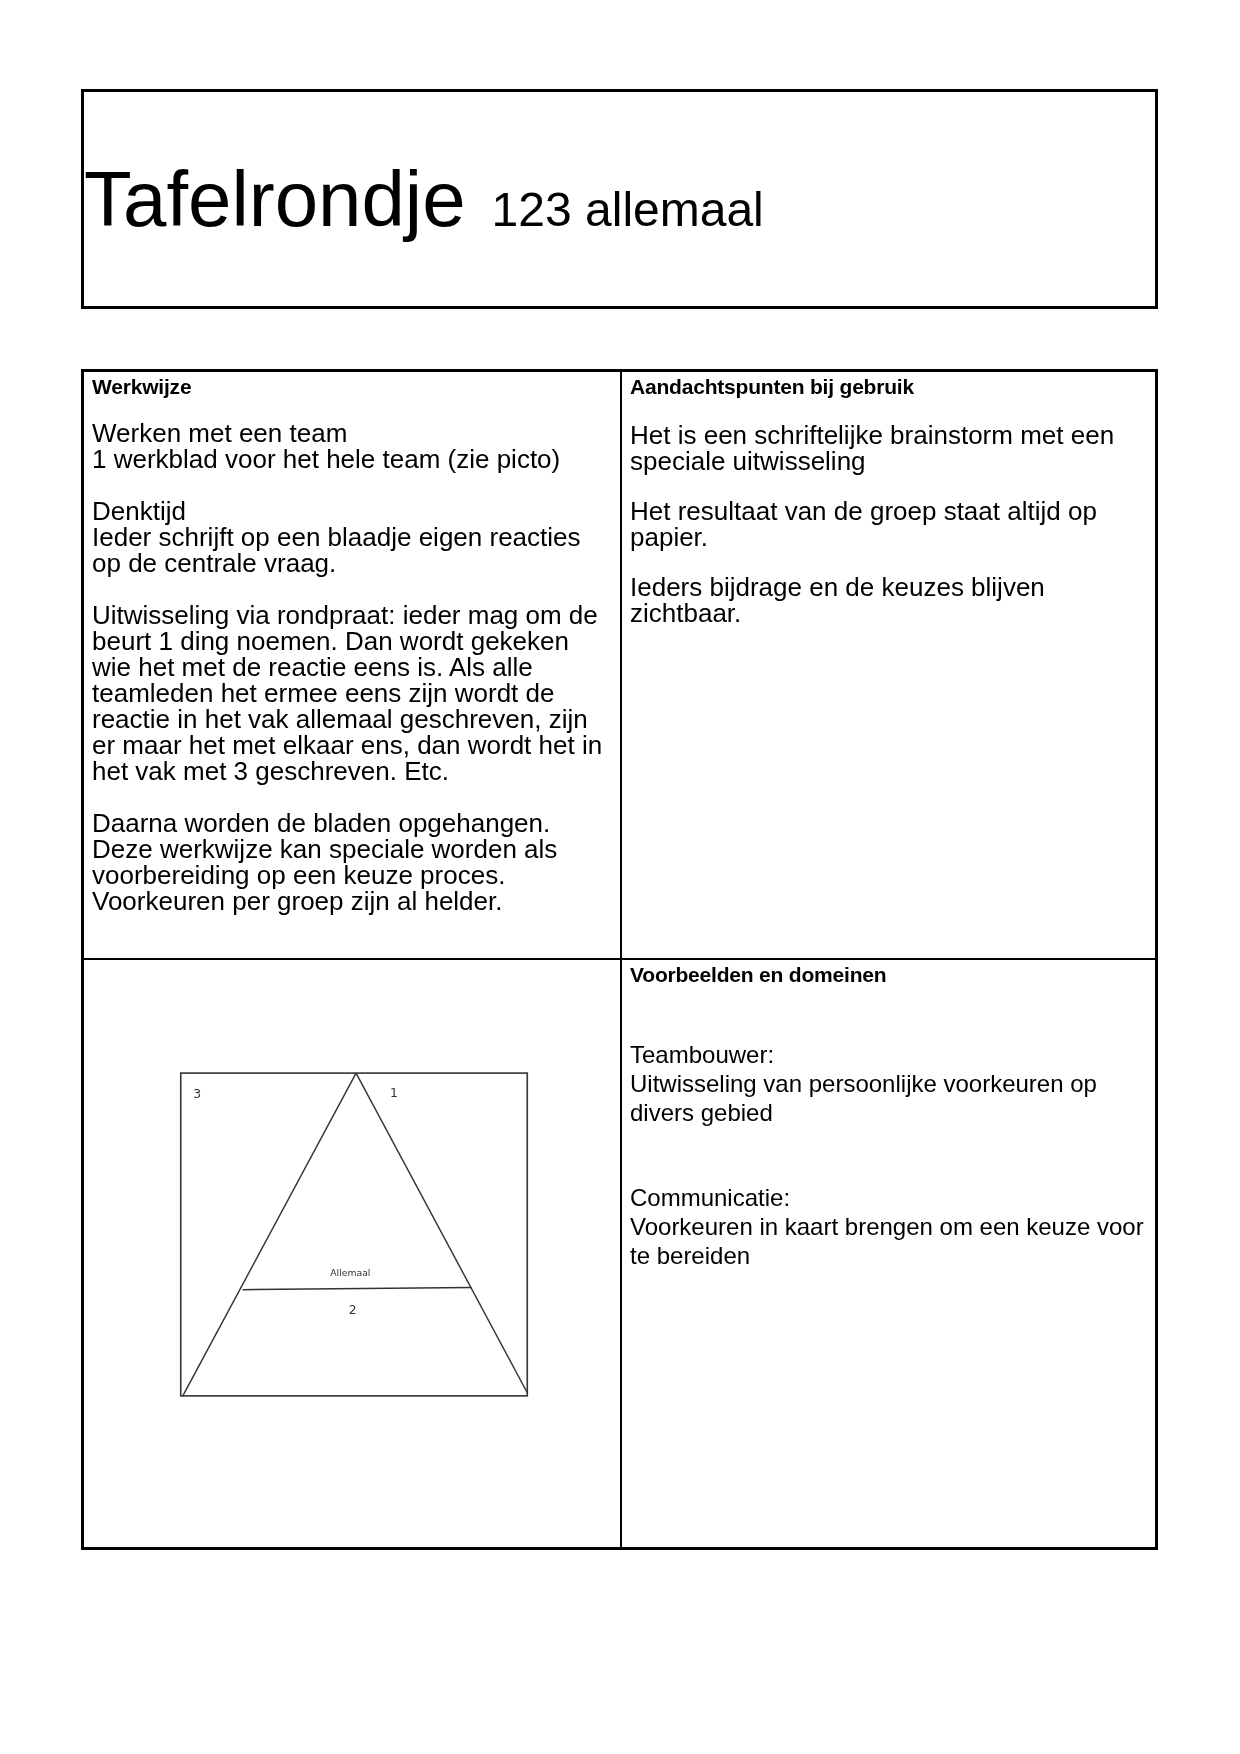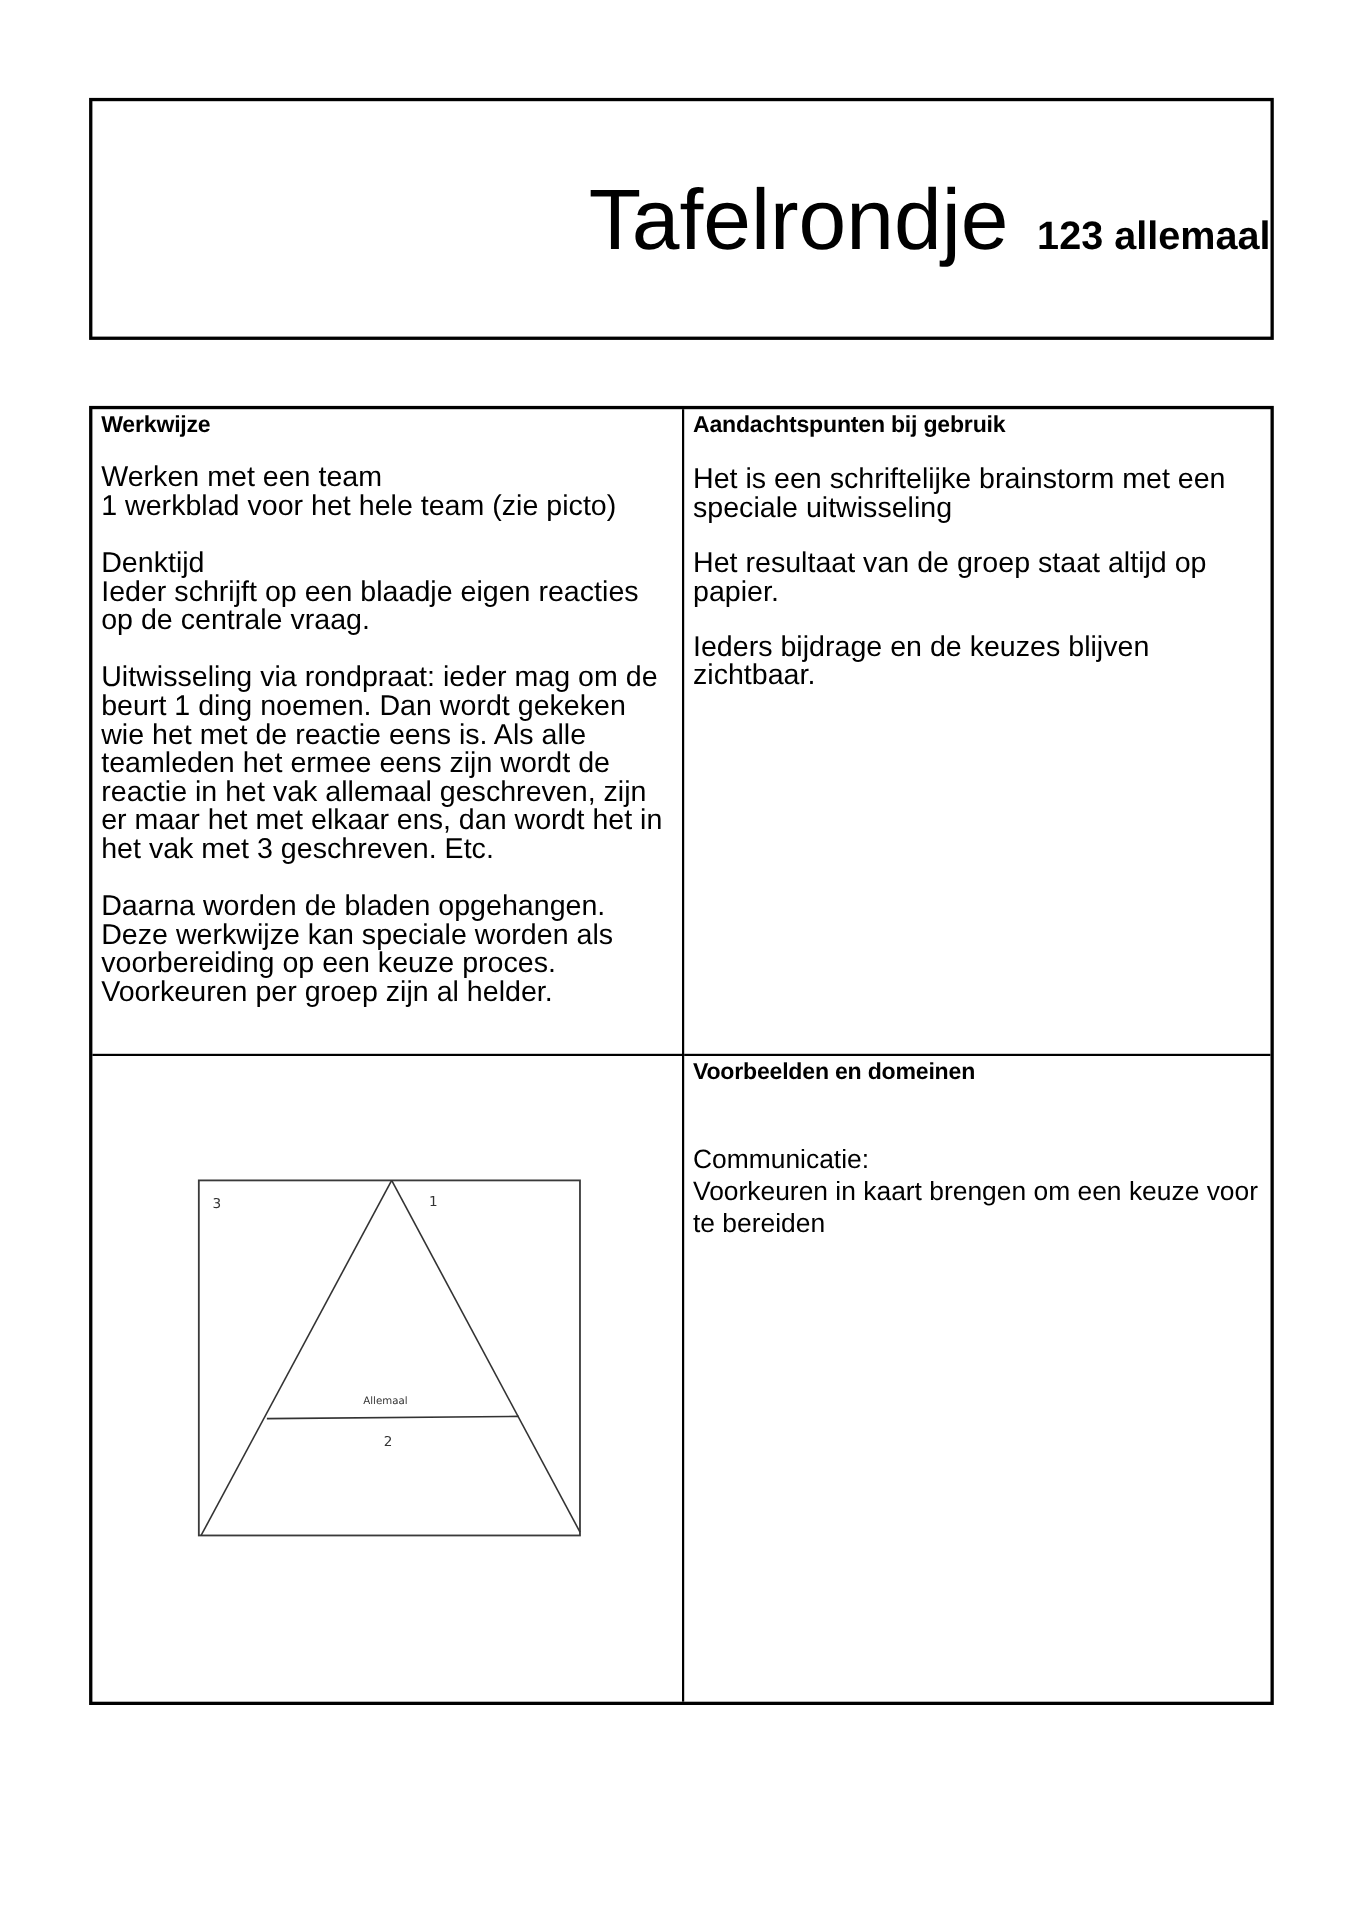--- a/index.html
+++ b/index.html
@@ -3,25 +3,25 @@
   <meta charset="utf-8">
   <style>
     html, body { margin: 0; padding: 0; background: #ffffff; }
     body {
       width: 1240px; height: 1754px; position: relative; overflow: hidden;
       font-family: "Liberation Sans", sans-serif; color: #000;
     }
     .title-box {
       position: absolute; left: 81px; top: 89px; width: 1071px; height: 214px;
       border: 3px solid #000;
-      display: flex; align-items: center; justify-content: flex-end;
+      display: flex; align-items: center; justify-content: flex-start;
     }
     .title-text { display: flex; align-items: baseline; }
     .title-main { font-size: 78px; letter-spacing: 0px; line-height: 1; }
-    .title-sub { font-size: 36px; margin-left: 26px; line-height: 1; font-weight: bold; }
+    .title-sub { font-size: 48px; margin-left: 26px; line-height: 1; }
 
     .grid {
       position: absolute; left: 81px; top: 369px; width: 1071px; height: 1175px;
       border: 3px solid #000;
       display: grid;
       grid-template-columns: 538px 1fr;
       grid-template-rows: 588px 1fr;
     }
     .cell { position: relative; padding: 4px 8px 0 8px; box-sizing: border-box; }
     .cell.c-left { border-right: 2px solid #000; }
@@ -81,17 +81,19 @@
         <text x="205" y="26" font-size="12" font-family="DejaVu Sans, sans-serif" fill="#333">1</text>
         <text x="147" y="200" font-size="9" font-family="DejaVu Sans, sans-serif" fill="#333">Allemaal</text>
         <text x="165" y="237" font-size="12" font-family="DejaVu Sans, sans-serif" fill="#333">2</text>
       </svg>
     </div>
   </div>
 
   <div class="cell">
     <div class="cell-head">Voorbeelden en domeinen</div>
     <div class="examples">
+      <div class="ex-block"><span>Teambouwer:</span>
+<span>Uitwisseling van persoonlijke voorkeuren op divers gebied</span></div>
       <div class="ex-block"><span>Communicatie:</span>
 <span>Voorkeuren in kaart brengen om een keuze voor te bereiden</span></div>
     </div>
   </div>
 </div>
 
 </body></html>

